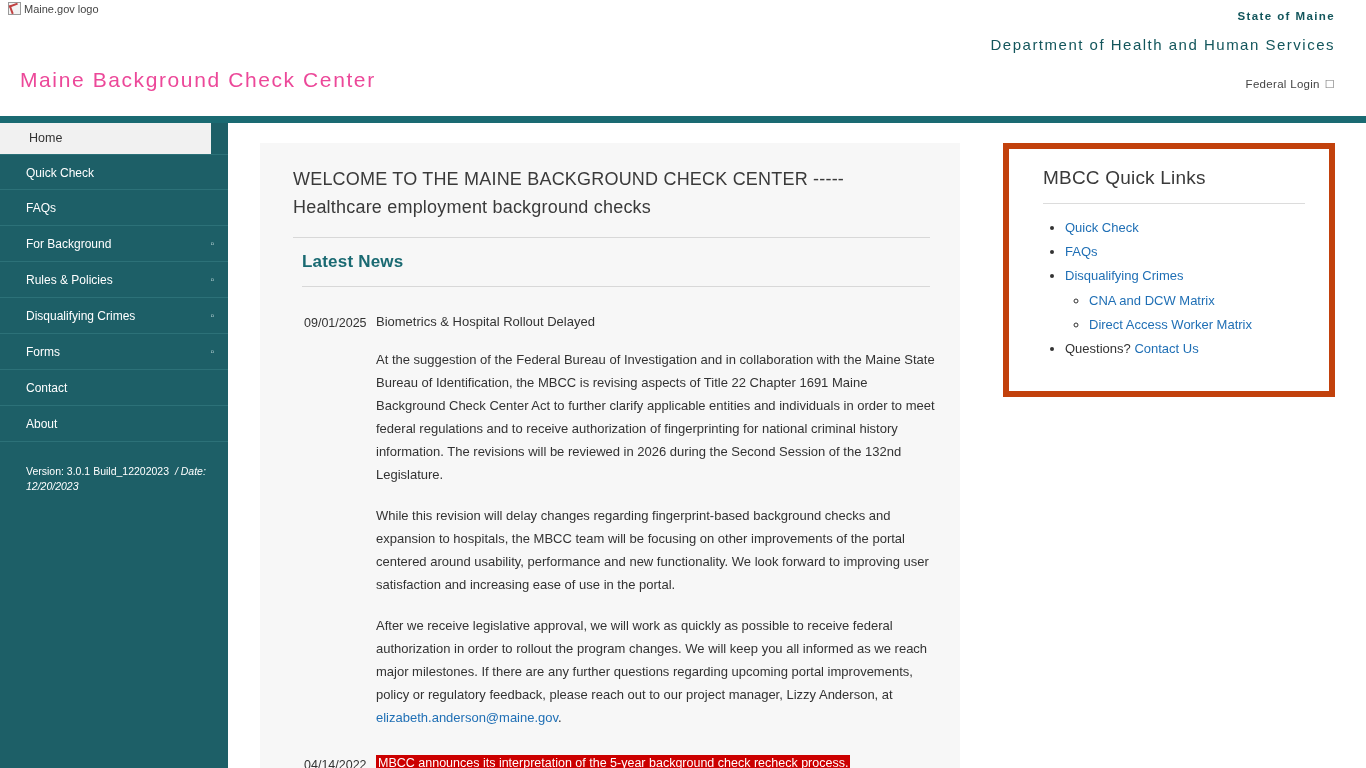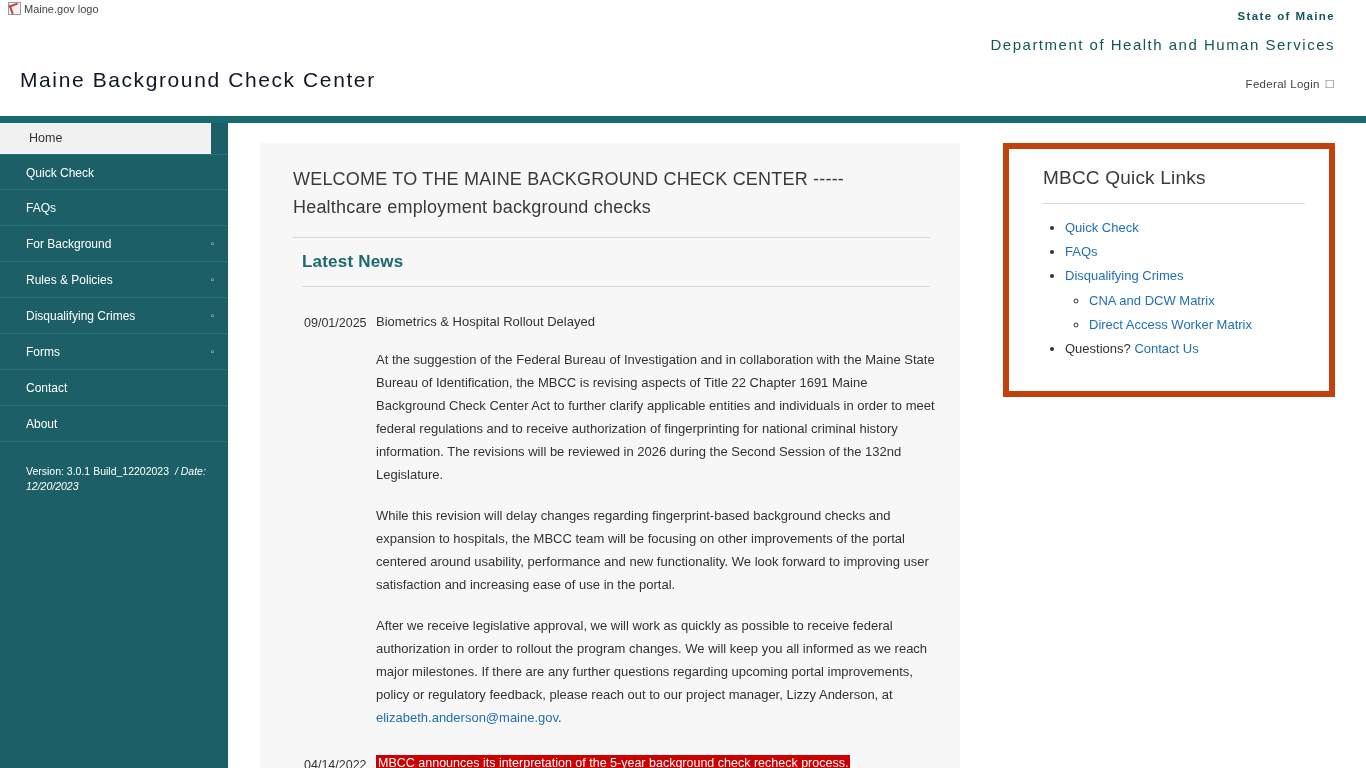--- a/index.html
+++ b/index.html
@@ -49,21 +49,21 @@
     border-top: 2px solid #c04040;
     border-left: 2px solid #c04040;
     transform: rotate(-20deg);
   }
   .site-title {
     position: absolute;
     left: 20px;
     top: 68px;
     font-size: 21px;
     letter-spacing: 1.6px;
-    color: #0f172a;
+    color: #ec4899;
     font-weight: normal;
   }
   .state-of-maine {
     position: absolute;
     right: 31px;
     top: 10px;
     font-size: 11.5px;
     letter-spacing: 1.4px;
     color: #13565c;
     font-weight: bold;

